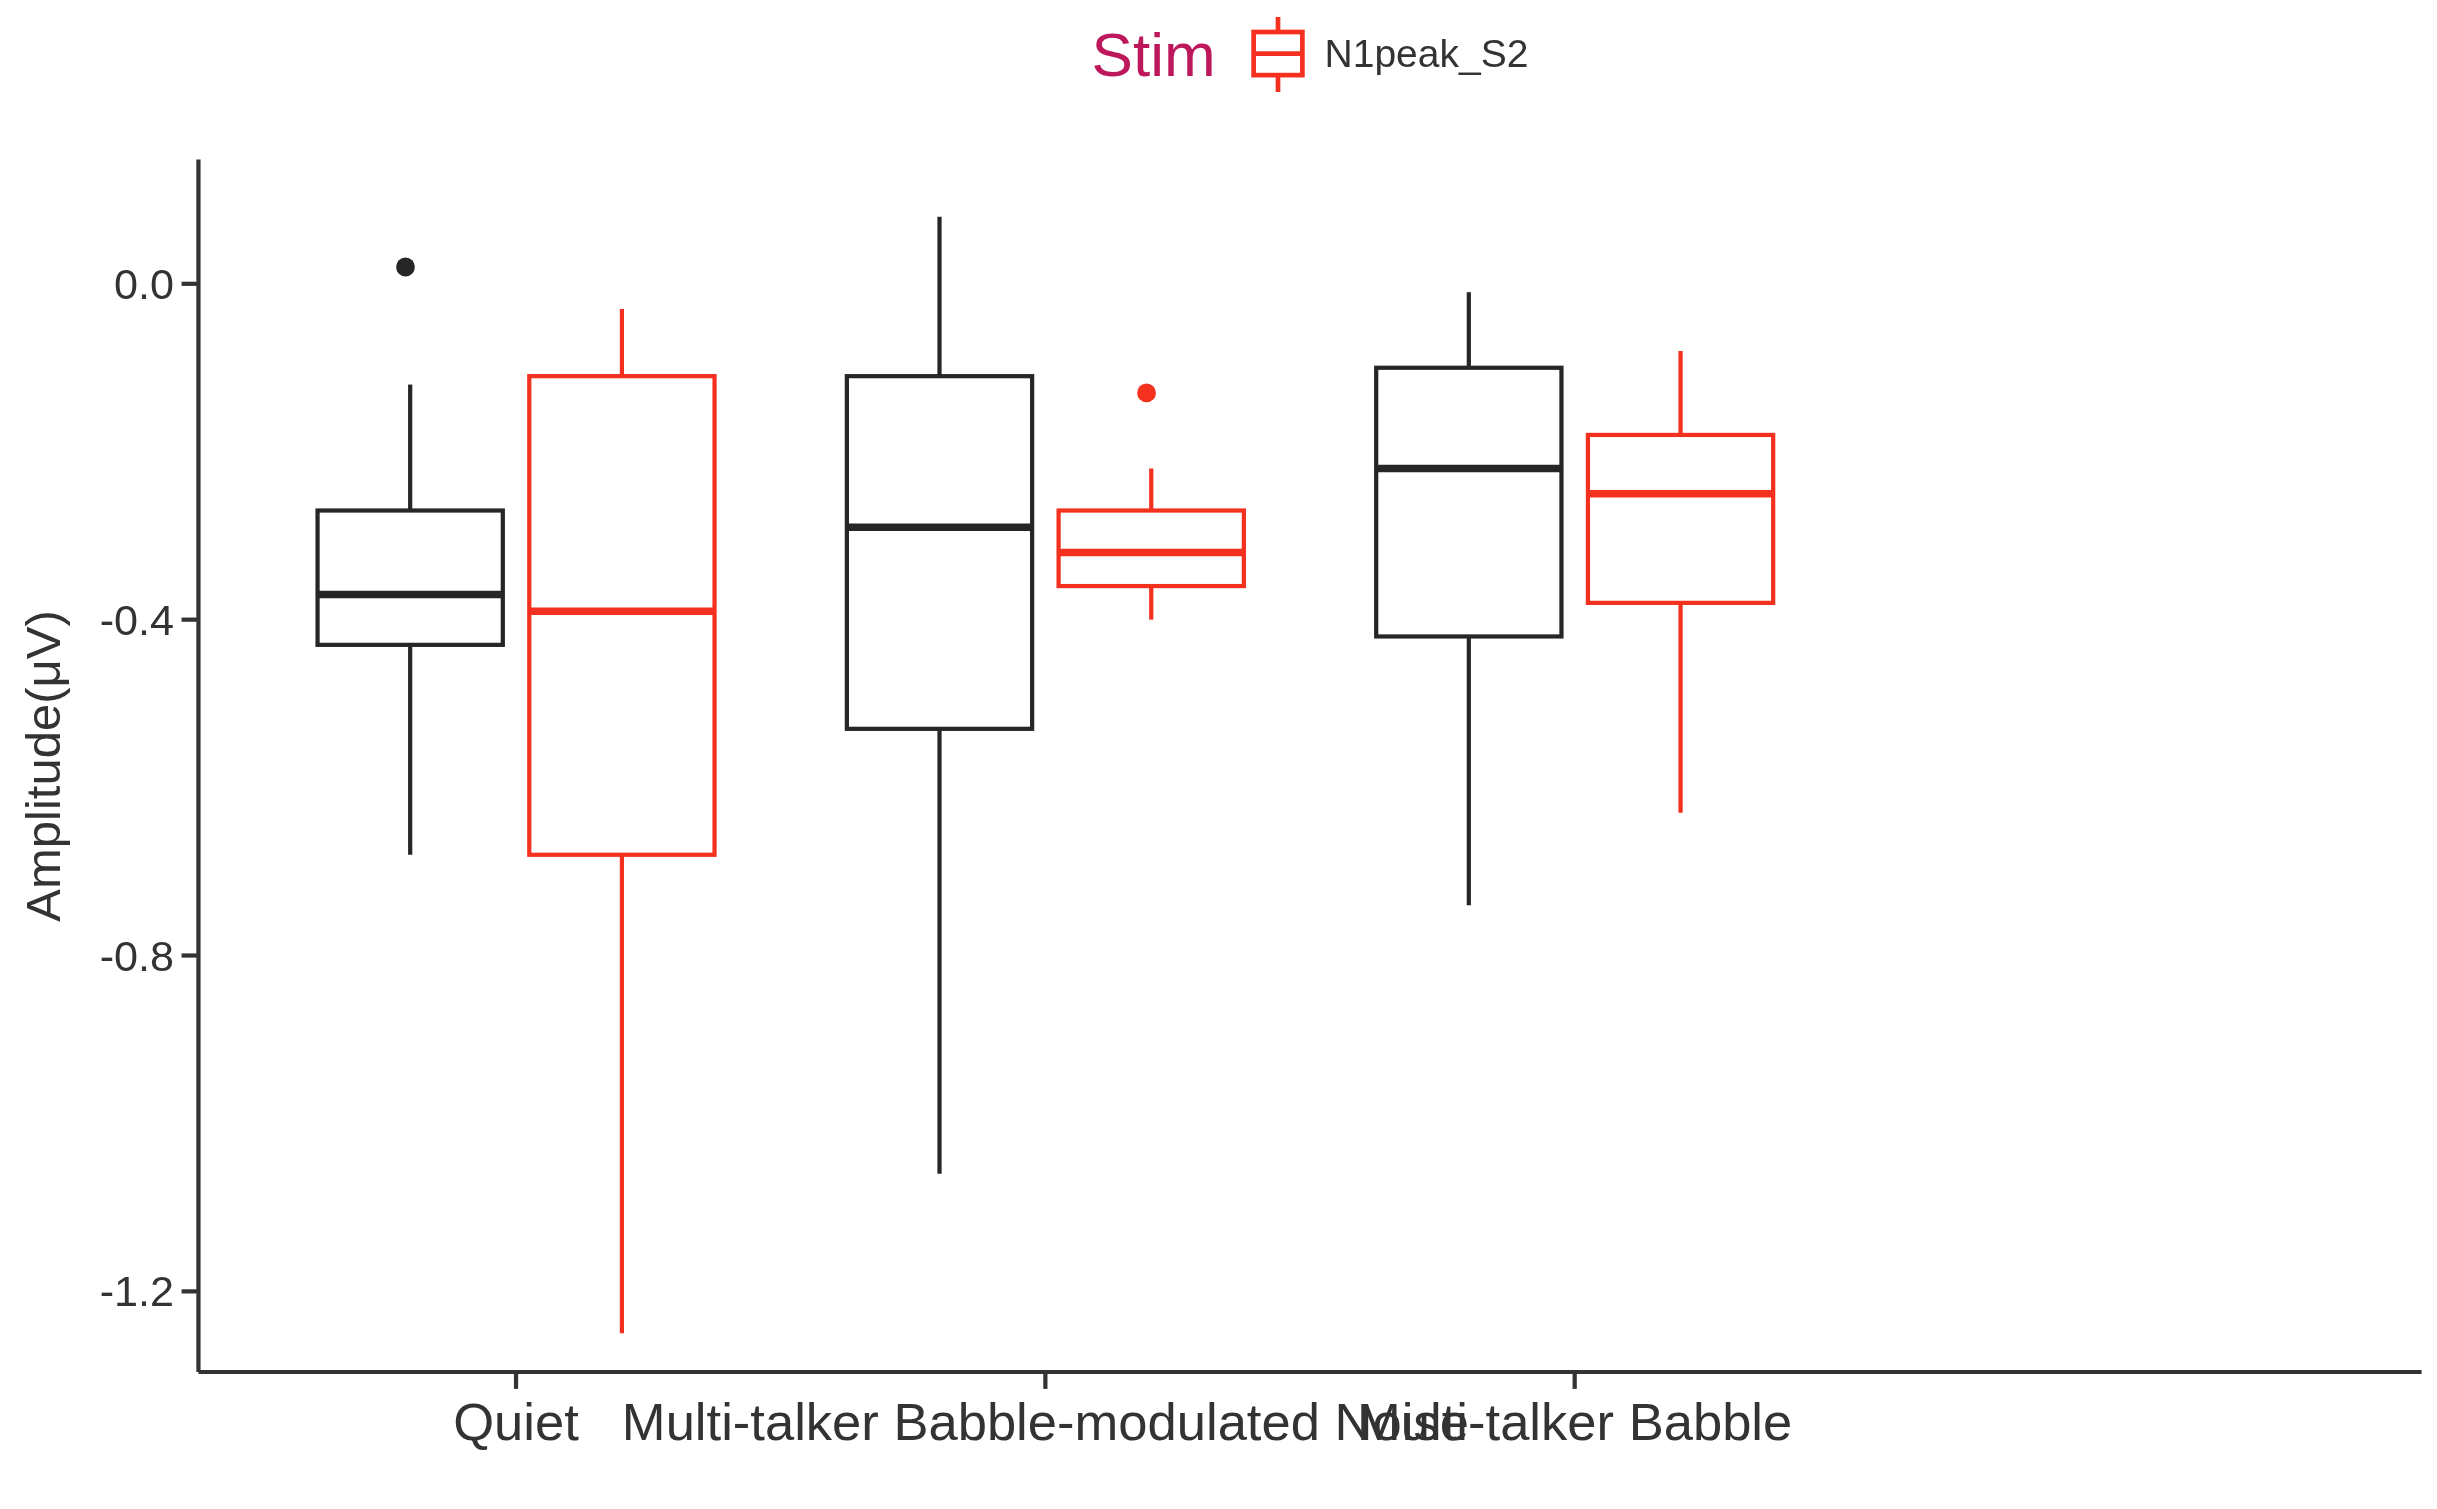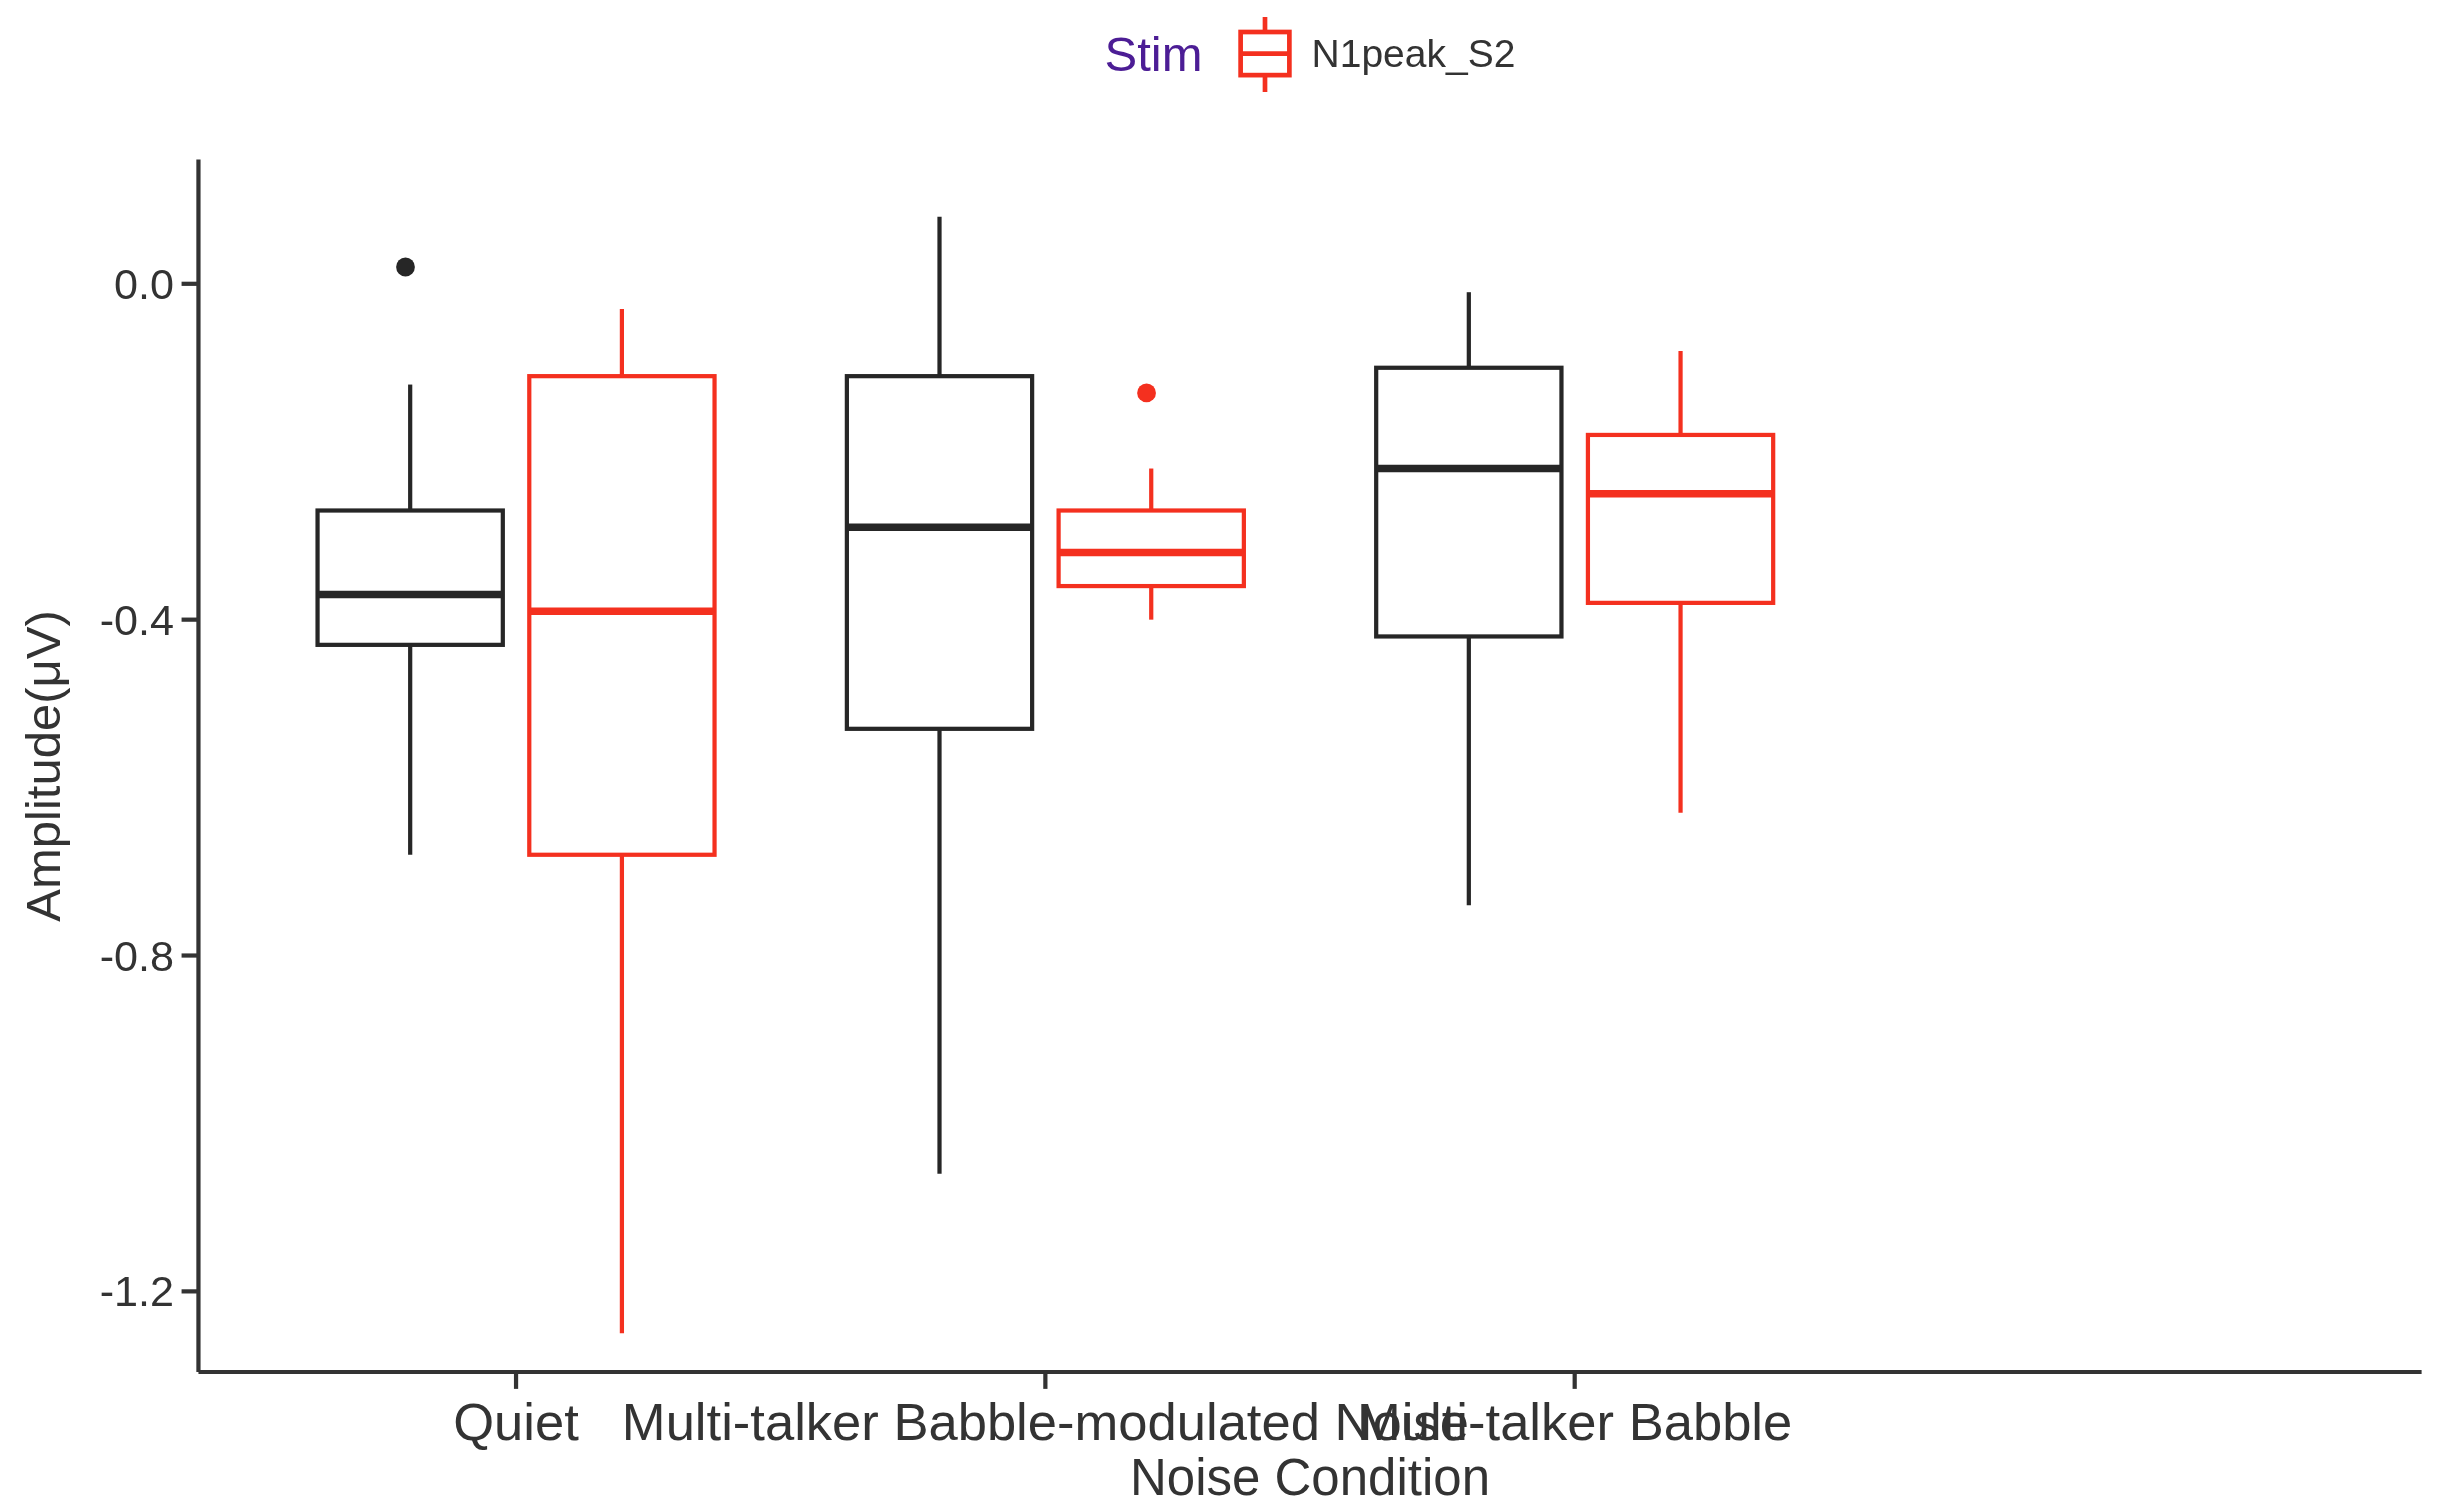--- a/index.html
+++ b/index.html
@@ -26,22 +26,22 @@
     left: 198px;
     top: 9.4px;
     width: 2224px;
     height: 90px;
     display: flex;
     align-items: center;
     justify-content: center;
     gap: 32px;
   }
   .legend-title {
-    font-size: 49px;
-    color: #4c1d95;
+    font-size: 62px;
+    color: #be185d;
   }
   .legend-entry {
     display: flex;
     align-items: center;
     gap: 17px;
   }
   .legend-label {
     font-size: 39px;
     color: #333333;
   }
@@ -124,16 +124,15 @@
       <line x1="1226.2857142857142" y1="624.5263157894738" x2="1226.2857142857142" y2="660.3157894736843" stroke="#f4301f" stroke-width="4.5"></line>
       <rect x="1127.577380952381" y="544" width="197.41666666666666" height="80.52631578947376" fill="#ffffff" stroke="#f4301f" stroke-width="4.5"></rect>
       <line x1="1127.577380952381" y1="588.7368421052631" x2="1324.9940476190475" y2="588.7368421052631" stroke="#f4301f" stroke-width="8"></line>
       <circle cx="1221.2857142857142" cy="418.7368421052632" r="10" fill="#f4301f"></circle>
       <line x1="1790.3333333333335" y1="463.4736842105263" x2="1790.3333333333335" y2="374" stroke="#f4301f" stroke-width="4.5"></line>
       <line x1="1790.3333333333335" y1="642.421052631579" x2="1790.3333333333335" y2="866.1052631578948" stroke="#f4301f" stroke-width="4.5"></line>
       <rect x="1691.6250000000002" y="463.4736842105263" width="197.41666666666666" height="178.94736842105266" fill="#ffffff" stroke="#f4301f" stroke-width="4.5"></rect>
       <line x1="1691.6250000000002" y1="526.1052631578948" x2="1889.0416666666667" y2="526.1052631578948" stroke="#f4301f" stroke-width="8"></line>
     </svg>
 
-  <div class="x-axis-title">Noise Condition</div>
 
 </div>
 
 
 </body></html>

